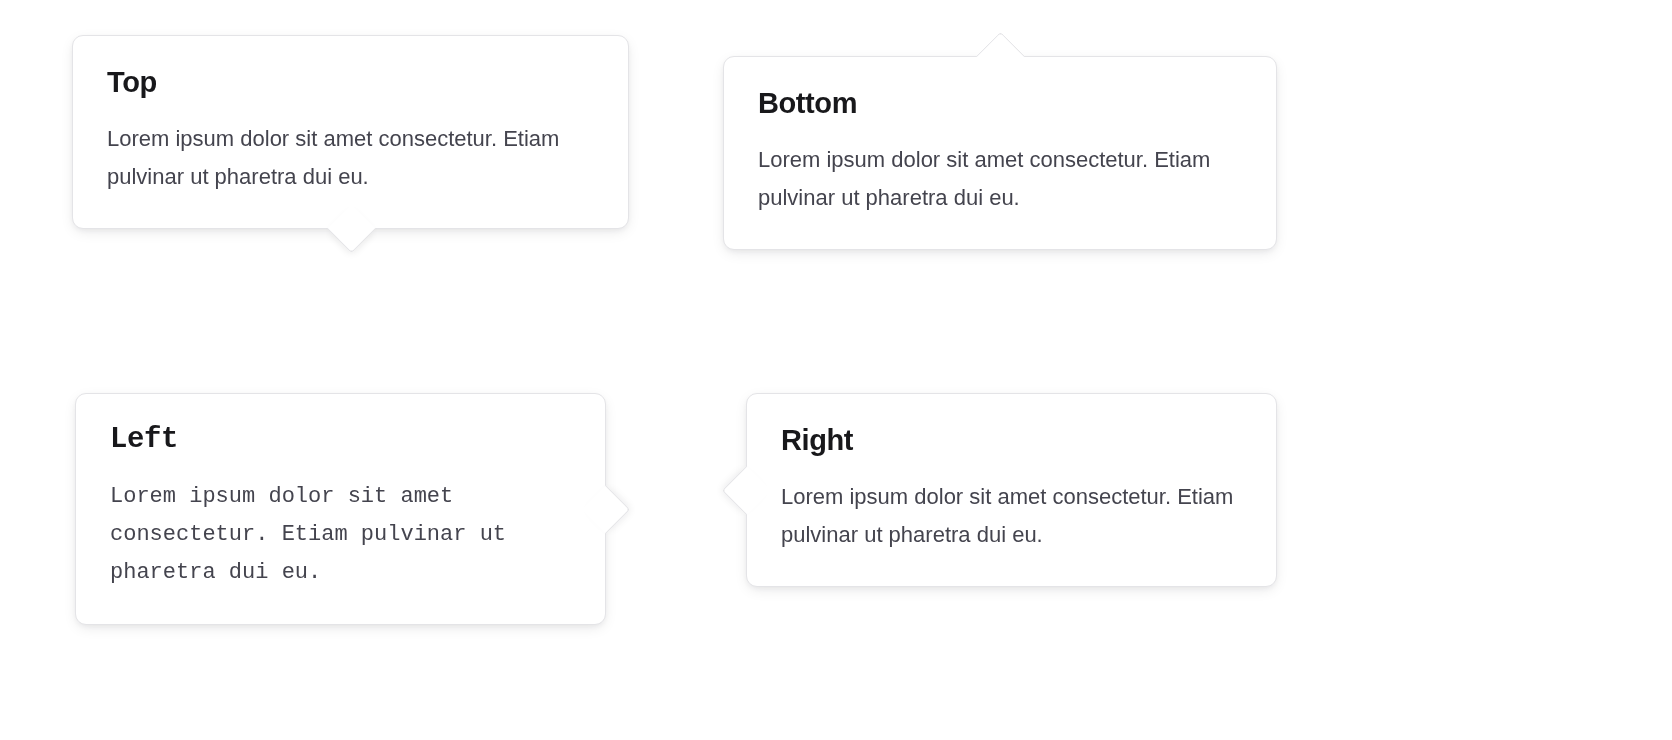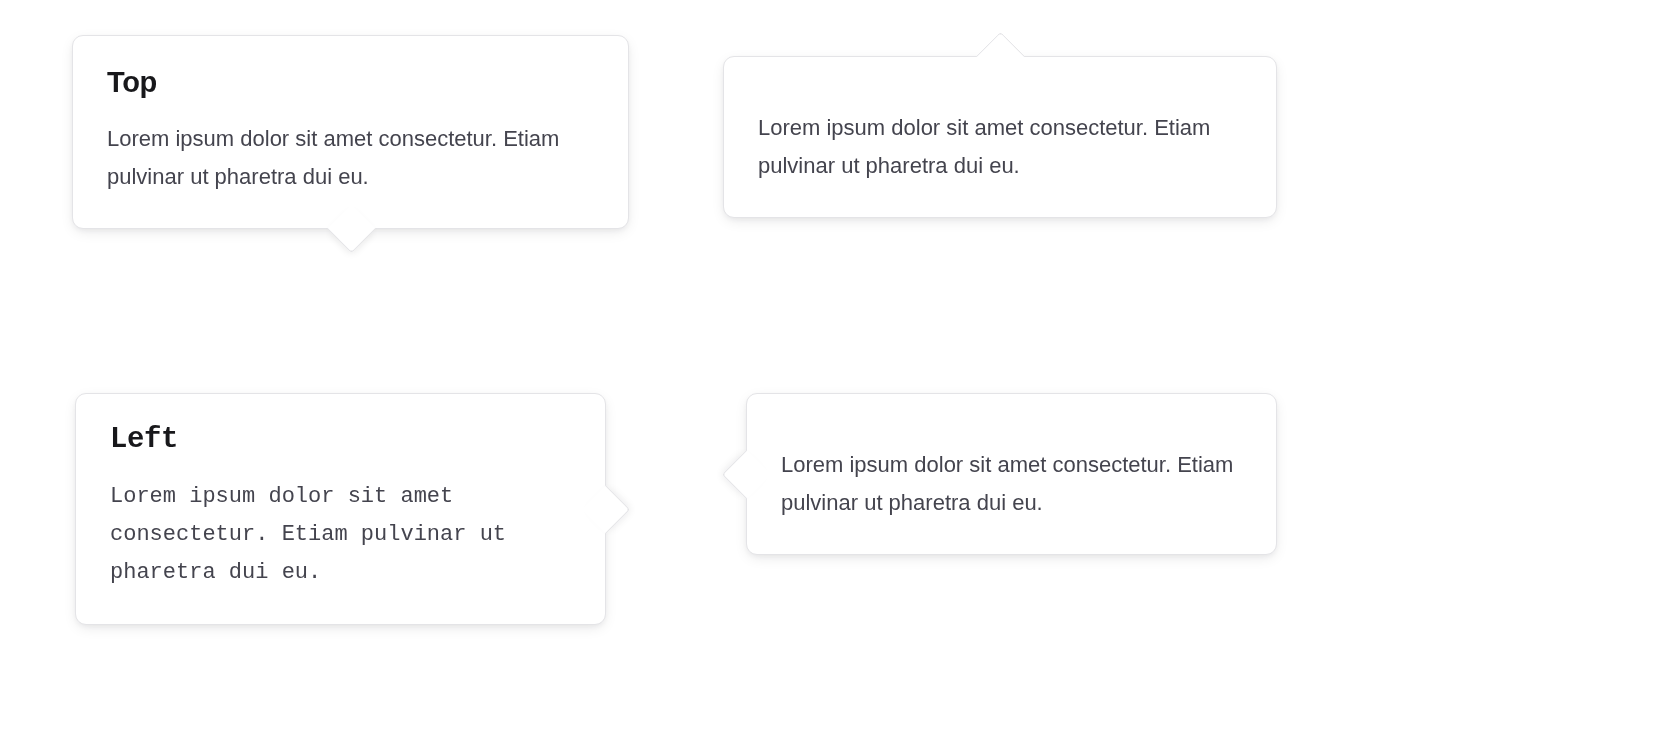--- a/index.html
+++ b/index.html
@@ -119,28 +119,30 @@
 
 <div id="stage">
 
   <div class="tip" id="tip-top">
     <h2 class="tip-title">Top</h2>
     <p class="tip-body">Lorem ipsum dolor sit amet consectetur. Etiam pulvinar ut pharetra dui eu.</p>
     <span class="arrow arrow-down"></span>
   </div>
 
   <div class="tip" id="tip-bottom">
+    <h2 class="tip-title">Bottom</h2>
     <p class="tip-body">Lorem ipsum dolor sit amet consectetur. Etiam pulvinar ut pharetra dui eu.</p>
     <span class="arrow arrow-up"></span>
   </div>
 
   <div class="tip" id="tip-left">
     <h2 class="tip-title">Left</h2>
     <p class="tip-body">Lorem ipsum dolor sit amet consectetur. Etiam pulvinar ut pharetra dui eu.</p>
     <span class="arrow arrow-right"></span>
   </div>
 
   <div class="tip" id="tip-right">
+    <h2 class="tip-title">Right</h2>
     <p class="tip-body">Lorem ipsum dolor sit amet consectetur. Etiam pulvinar ut pharetra dui eu.</p>
     <span class="arrow arrow-left"></span>
   </div>
 
 </div>
 
 </body></html>

